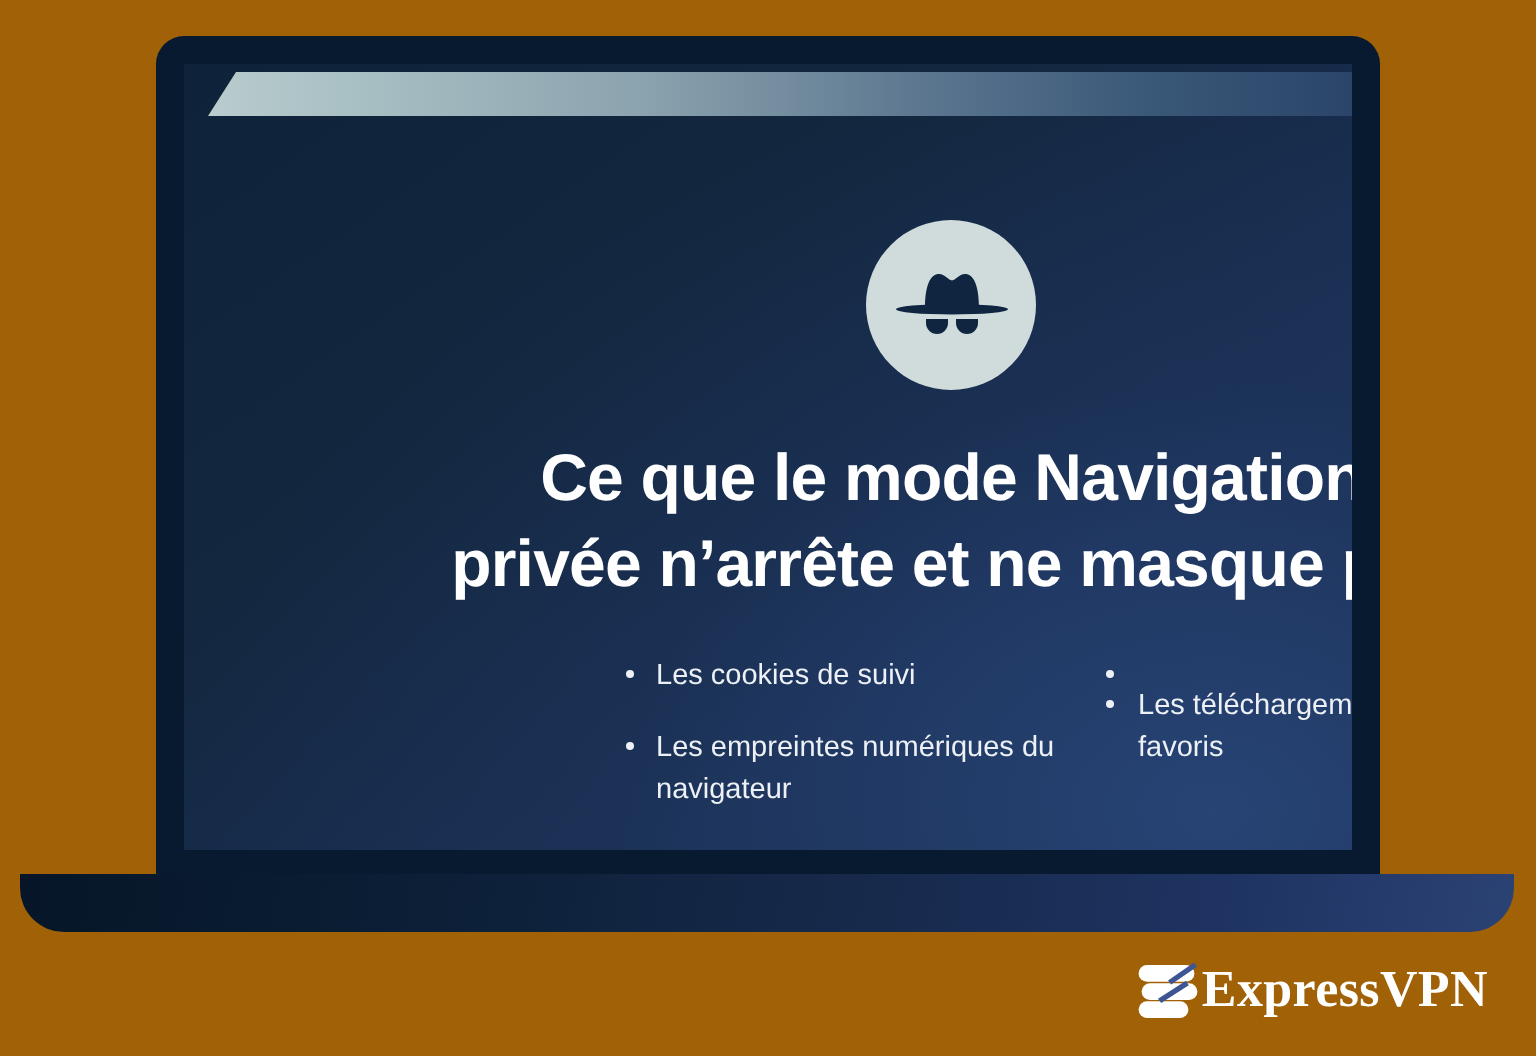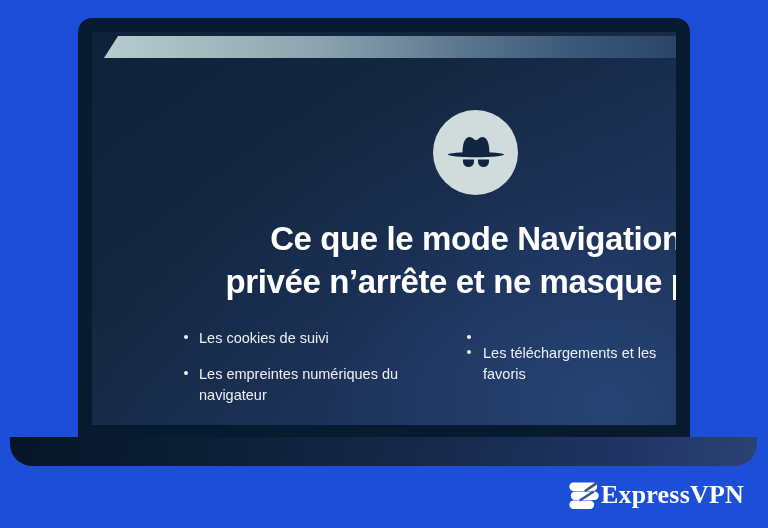--- a/index.html
+++ b/index.html
@@ -4,21 +4,21 @@
 <style>
   * { margin:0; padding:0; box-sizing:border-box; }
   html, body {
     width:768px; height:528px;
     overflow:hidden;
     font-family:"Liberation Sans", sans-serif;
   }
   #stage {
     position:relative;
     width:768px; height:528px;
-    background:#1d4ed8;
+    background:#a16207;
     overflow:hidden;
   }
 
   
   #laptop-frame {
     position:absolute;
     left:78px; top:18px;
     width:612px; height:425px;
     background:#081a30;
     border-radius:14px 14px 0 0;
@@ -73,22 +73,22 @@
     line-height:1.30;
     letter-spacing:-0.4px;
   }
 
   
   #bullets {
     position:absolute;
     left:92px; top:296px;
     width:584px;
     display:flex;
-    justify-content:flex-start;
-    gap:68px;
+    justify-content:flex-end;
+    gap:25px;
   }
   .bullet-col { width:215px; }
   .bullet-item {
     position:relative;
     color:#edf1f6;
     font-size:14.5px;
     line-height:1.45;
     padding-left:15px;
     margin-bottom:15px;
   }

